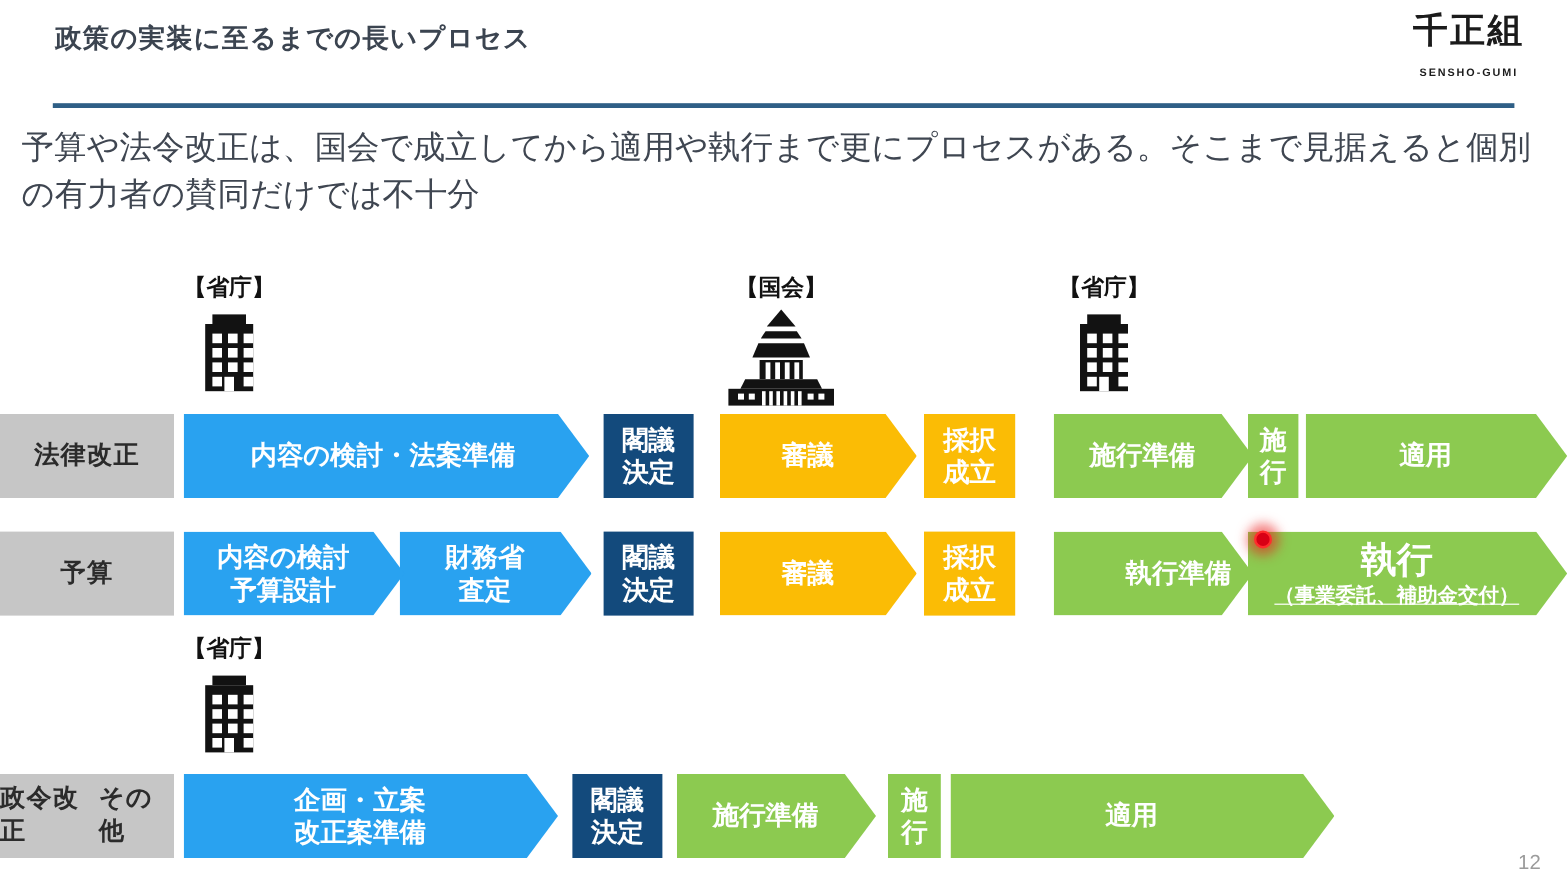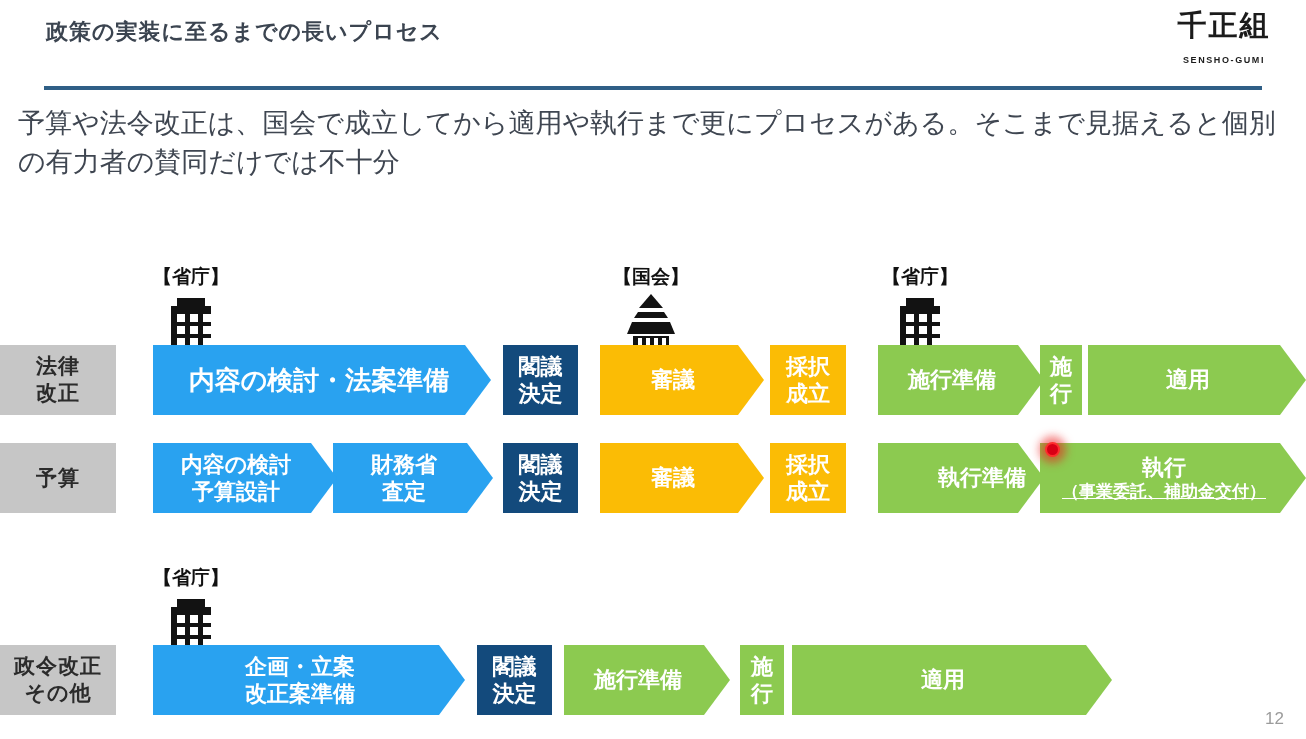--- a/index.html
+++ b/index.html
@@ -38,23 +38,23 @@
   
   #lead{
     position:absolute;left:18px;top:104px;width:1274px;
     font-size:27px;color:#3f4651;line-height:1.45;
     letter-spacing:0px;
   }
 
   
   .row{position:absolute;height:70px;}
   .rowlabel{
-    position:absolute;left:0;width:116px;height:100%;
+    position:absolute;left:0;width:145px;height:100%;
     background:#c6c6c6;color:#2b2b2b;
-    display:flex;flex-direction:column;align-items:center;justify-content:center;
+    display:flex;flex-direction:row;align-items:center;justify-content:center;
     font-size:21px;font-weight:bold;line-height:1.28;letter-spacing:1px;
   }
 
   
   .step{
     position:absolute;top:0;height:100%;
     display:flex;flex-direction:column;align-items:center;justify-content:center;
     color:#ffffff;font-weight:bold;text-align:center;line-height:1.25;
     box-sizing:border-box;
   }
@@ -64,21 +64,21 @@
   .blue{background:#29a2f0;}
   .navy{background:#134a7c;}
   .yellow{background:#fbbc05;}
   .green{background:#8cca50;}
   .box{}
 
   
   .org{position:absolute;text-align:center;}
   .org .tag{
     font-size:19px;font-weight:bold;color:#111;letter-spacing:0px;
-    white-space:nowrap;line-height:1;margin-top:36px;
+    white-space:nowrap;line-height:1;
   }
   .org svg{display:block;margin:6px auto 0;}
 
   
   #laser{
     position:absolute;width:11px;height:11px;border-radius:50%;
     background:#d80015;border:2px solid #ff2d2d;
     box-shadow:0 0 9px 6px rgba(235,30,30,.55);
   }
 
@@ -174,21 +174,21 @@
             <rect x="22" y="58" width="8" height="12" fill="#fff"></rect>
           </svg></span></div>
     </div>
   <div id="rows-layer">
       <div class="row" style="top: 345px; left: 0px; width: 1306px;">
         <div class="rowlabel">
           <span>法律</span>
           <span>改正</span>
         </div>
         <div class="step arrow blue" style="left: 153px; width: 338px;">
-          <span class="l1" style="font-size: 26px; margin-left: 12px;">内容の検討・法案準備</span>
+          <span class="l1" style="font-size: 22px; margin-left: 12px;">内容の検討・法案準備</span>
         </div>
         <div class="step box navy" style="left: 503px; width: 75px;">
           <span class="l1" style="font-size: 22px;">閣議</span>
           <span class="l2" style="font-size: 22px;">決定</span>
         </div>
         <div class="step arrow yellow" style="left: 600px; width: 164px;">
           <span class="l1" style="font-size: 22px;">審議</span>
         </div>
         <div class="step box yellow" style="left: 770px; width: 76px;">
           <span class="l1" style="font-size: 22px;">採択</span>
@@ -225,21 +225,21 @@
           <span class="l1" style="font-size: 22px;">審議</span>
         </div>
         <div class="step box yellow" style="left: 770px; width: 76px;">
           <span class="l1" style="font-size: 22px;">採択</span>
           <span class="l2" style="font-size: 22px;">成立</span>
         </div>
         <div class="step arrow green" style="left: 878px; width: 166px; align-items: flex-end;">
           <span class="l1" style="font-size: 22px;">執行準備</span>
         </div>
         <div class="step arrow green" style="left: 1040px; width: 266px;">
-          <span class="l1" style="font-size: 22px;">執行</span>
+          <span class="l1" style="font-size: 30px;">執行</span>
           <span class="l2" style="font-size: 17px; text-decoration: underline;">（事業委託、補助金交付）</span>
         </div>
       </div>
       <div class="row" style="top: 645px; left: 0px; width: 1306px;">
         <div class="rowlabel">
           <span>政令改正</span>
           <span>その他</span>
         </div>
         <div class="step arrow blue" style="left: 153px; width: 312px;">
           <span class="l1" style="font-size: 22px;">企画・立案</span>

